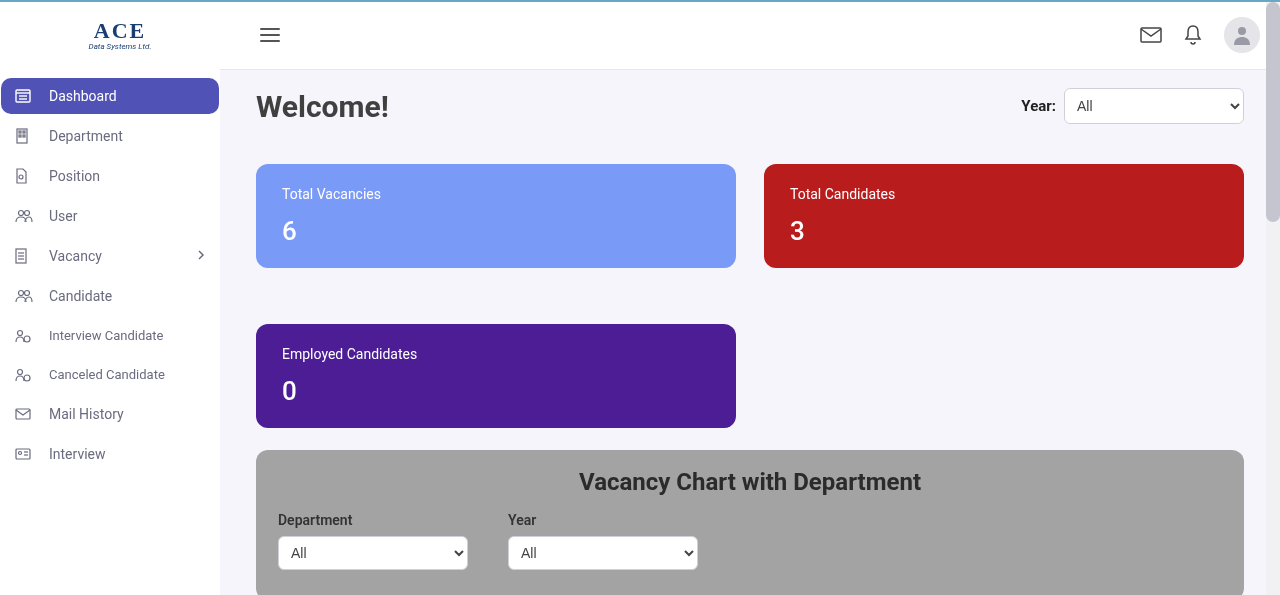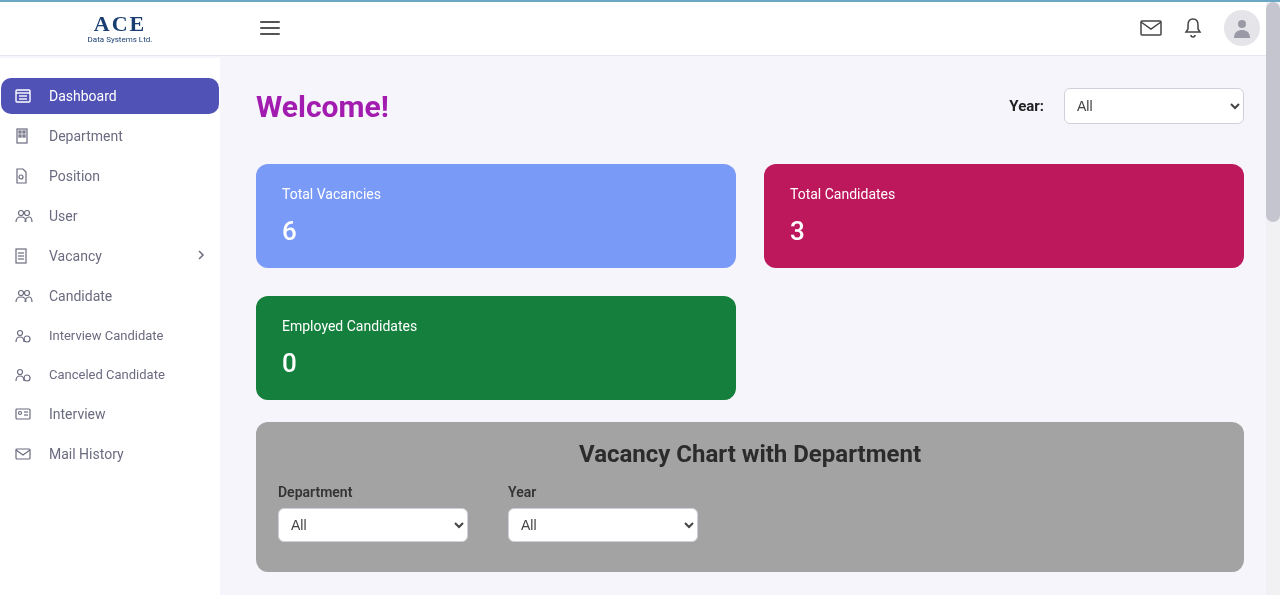--- a/index.html
+++ b/index.html
@@ -6,21 +6,21 @@
     body {
       font-family: -apple-system, BlinkMacSystemFont, "Segoe UI", Roboto, Arial, sans-serif;
       background: #f5f5fb;
       width: 1280px;
       height: 595px;
       overflow: hidden;
       position: relative;
     }
     
     .topbar {
-      height: 56px;
+      height: 70px;
       background: #fff;
       display: flex;
       align-items: center;
       padding: 0 20px;
       border-bottom: 1px solid #e6e6ef;
       justify-content: space-between;
     }
     .logo {
       width: 200px;
       display: flex;
@@ -31,20 +31,21 @@
       font-family: Georgia, serif;
       font-weight: 700;
       font-size: 22px;
       color: #1a3e72;
       letter-spacing: 2px;
     }
     .logo-sub {
       font-size: 8px;
       color: #1a3e72;
       margin-top: -2px;
+      font-style: italic;
     }
     .hamburger {
       margin-left: 40px;
       cursor: pointer;
       width: 20px;
       height: 14px;
       display: flex;
       flex-direction: column;
       justify-content: space-between;
     }
@@ -121,27 +122,27 @@
       overflow-y: auto;
     }
     .welcome-row {
       display: flex;
       align-items: center;
       margin-bottom: 40px;
     }
     .welcome-title {
       font-size: 30px;
       font-weight: 700;
-      color: #a21caf;
+      color: #404040;
     }
     .year-filter {
       margin-left: auto;
       display: flex;
       align-items: center;
-      gap: 20px;
+      gap: 8px;
     }
     .year-filter label {
       font-weight: 700;
       font-size: 15px;
       color: #222;
     }
     .year-filter select {
       width: 180px;
       height: 36px;
       padding: 4px 8px;
@@ -160,22 +161,22 @@
     }
     .card {
       border-radius: 12px;
       padding: 22px 26px;
       color: #fff;
     }
     .card-label { font-size: 14px; margin-bottom: 14px; }
     .card-value { font-size: 26px; font-weight: 500; }
     .card.blue   { background: #7a9af7; }
     .card.indigo { background: #4a4da3; }
-    .card.violet { background: #be185d; }
-    .card.coral  { background: #15803d; }
+    .card.violet { background: #b91c1c; }
+    .card.coral  { background: #4c1d95; margin-top: 28px; }
     
     .chart-card {
       background: #a3a3a3;
       border-radius: 12px;
       padding: 18px 22px 30px;
     }
     .chart-title {
       text-align: center;
       font-size: 24px;
       font-weight: 700;
@@ -352,35 +353,35 @@
           <path d="M1 13 C1 9 3 8 5 8 C7 8 9 9 9 13"></path>
           <circle cx="12" cy="10" r="3"></circle>
         </svg>
     </span>
     <span>Canceled Candidate</span>
   </div>
   <div class="nav-item">
     <span class="nav-icon">
       <svg width="16" height="12" viewBox="0 0 16 12" fill="none" stroke="currentColor" stroke-width="1.2">
           <rect x="1" y="1" width="14" height="10" rx="1"></rect>
+          <path d="M1 2 L8 7 L15 2"></path>
+        </svg>
+    </span>
+    <span>Mail History</span>
+  </div>
+  <div class="nav-item">
+    <span class="nav-icon">
+      <svg width="16" height="12" viewBox="0 0 16 12" fill="none" stroke="currentColor" stroke-width="1.2">
+          <rect x="1" y="1" width="14" height="10" rx="1"></rect>
           <circle cx="5" cy="5" r="1.5"></circle>
           <line x1="9" y1="4" x2="13" y2="4"></line>
           <line x1="9" y1="7" x2="13" y2="7"></line>
         </svg>
     </span>
     <span>Interview</span>
-  </div>
-  <div class="nav-item">
-    <span class="nav-icon">
-      <svg width="16" height="12" viewBox="0 0 16 12" fill="none" stroke="currentColor" stroke-width="1.2">
-          <rect x="1" y="1" width="14" height="10" rx="1"></rect>
-          <path d="M1 2 L8 7 L15 2"></path>
-        </svg>
-    </span>
-    <span>Mail History</span>
   </div>
 </div>
 
 <div class="main">
   <div class="welcome-row">
     <h1 class="welcome-title">Welcome!</h1>
     <div class="year-filter">
       <label>Year:</label>
       <select>
         <option>All</option>

